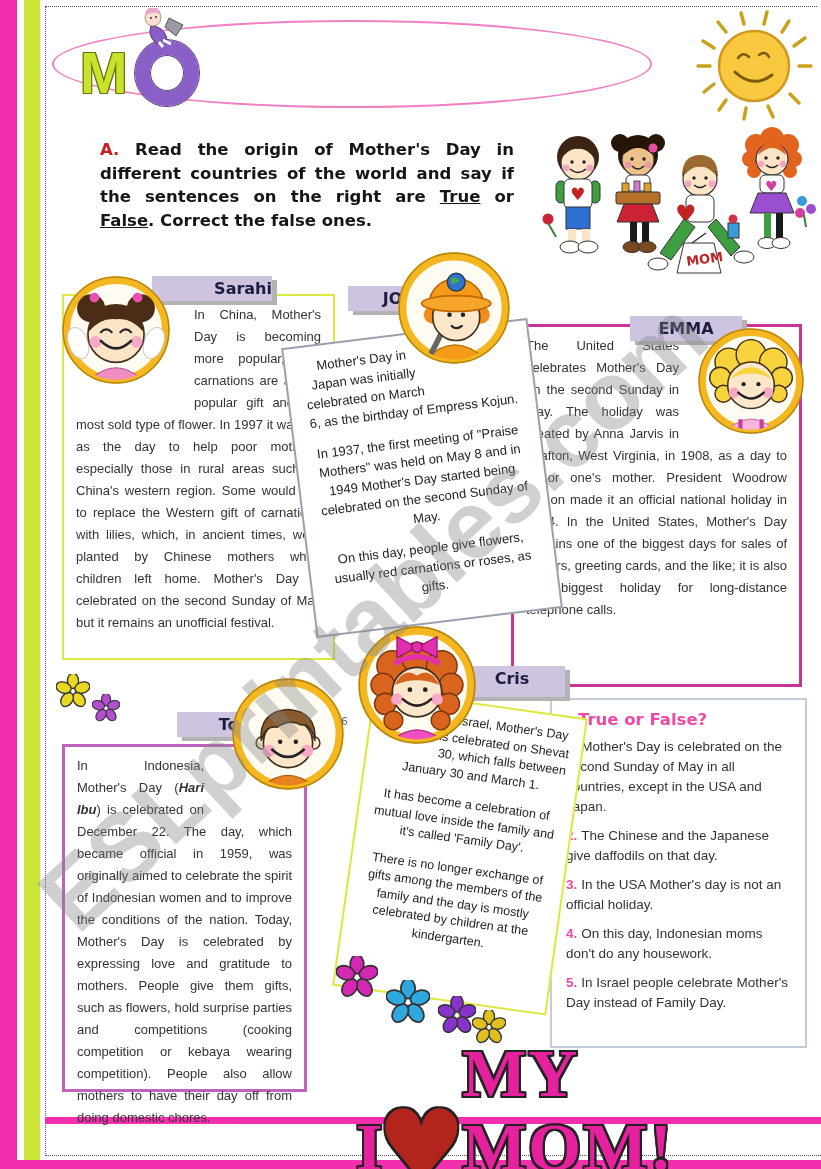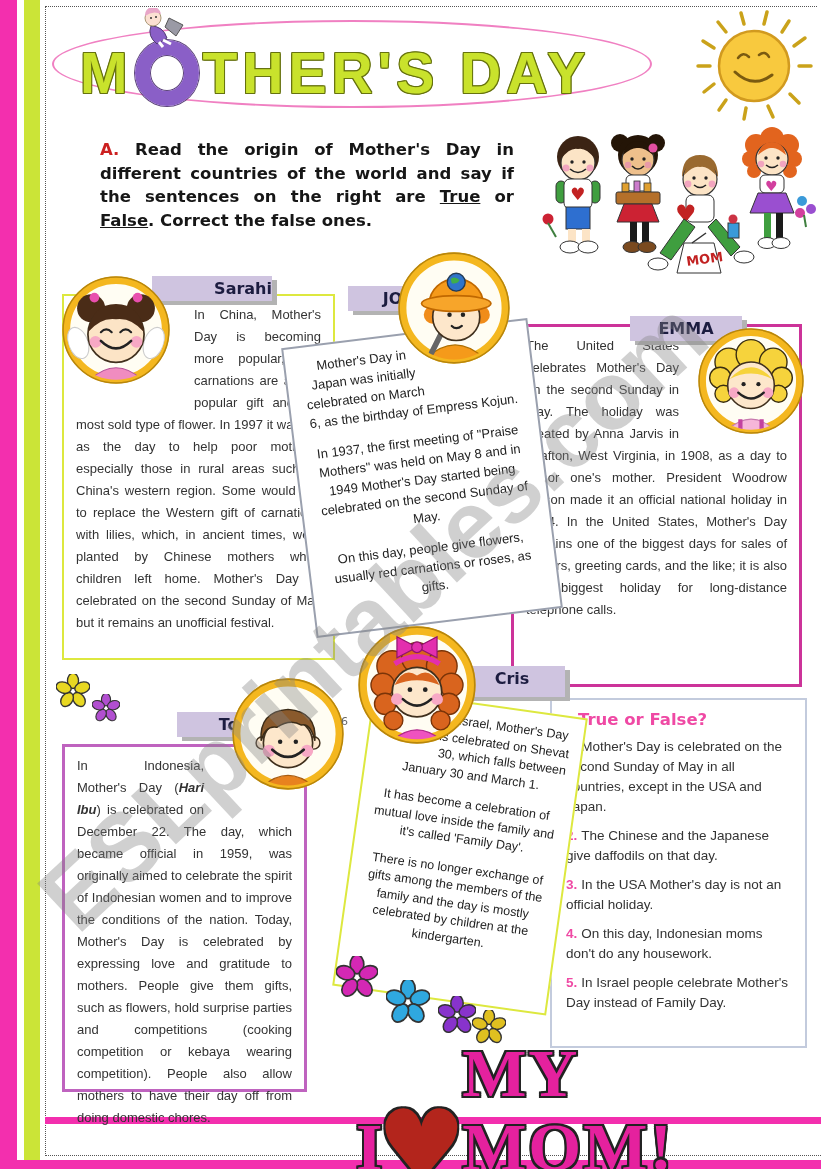--- a/index.html
+++ b/index.html
@@ -113,21 +113,20 @@
       <svg class="o-kid" width="46" height="40" viewBox="0 0 46 40">
         <path d="M30,10 l14,7 -7,11 -11,-9 z" fill="#9a9aa5" stroke="#555" stroke-width="1"></path>
         <path d="M12,18 q12,0 16,12 l-10,6 q-10,-8 -6,-18 z" fill="#8a5fc7" stroke="#4f3a70" stroke-width="1"></path>
         <circle cx="14" cy="10" r="8" fill="#fbe0d2" stroke="#a97" stroke-width="1"></circle>
         <path d="M6,8 a8,8 0 0 1 16,-2 q-8,-4 -16,2 z" fill="#e8a6c8"></path>
         <circle cx="12" cy="10" r="1" fill="#333"></circle>
           <circle cx="17" cy="9" r="1" fill="#333"></circle>
         <path d="M24,32 l8,4 M20,34 l4,5" stroke="#fff" stroke-width="3"></path>
       </svg>
     </span>
-    <span class="title-text">THER'S DAY</span>
   </div>
 
   <svg class="abs" style="left:693px;top:8px;" width="128" height="115" viewBox="0 0 128 115">
     <g stroke="#caa21a" stroke-width="3.5" stroke-linecap="round">
       <line x1="106" y1="58" x2="118" y2="58"></line>
         <line x1="101" y1="38" x2="112" y2="30"></line>
       <line x1="89" y1="24" x2="96" y2="13"></line>
         <line x1="71" y1="16" x2="74" y2="4"></line>
       <line x1="51" y1="16" x2="48" y2="5"></line>
         <line x1="33" y1="24" x2="25" y2="14"></line>

